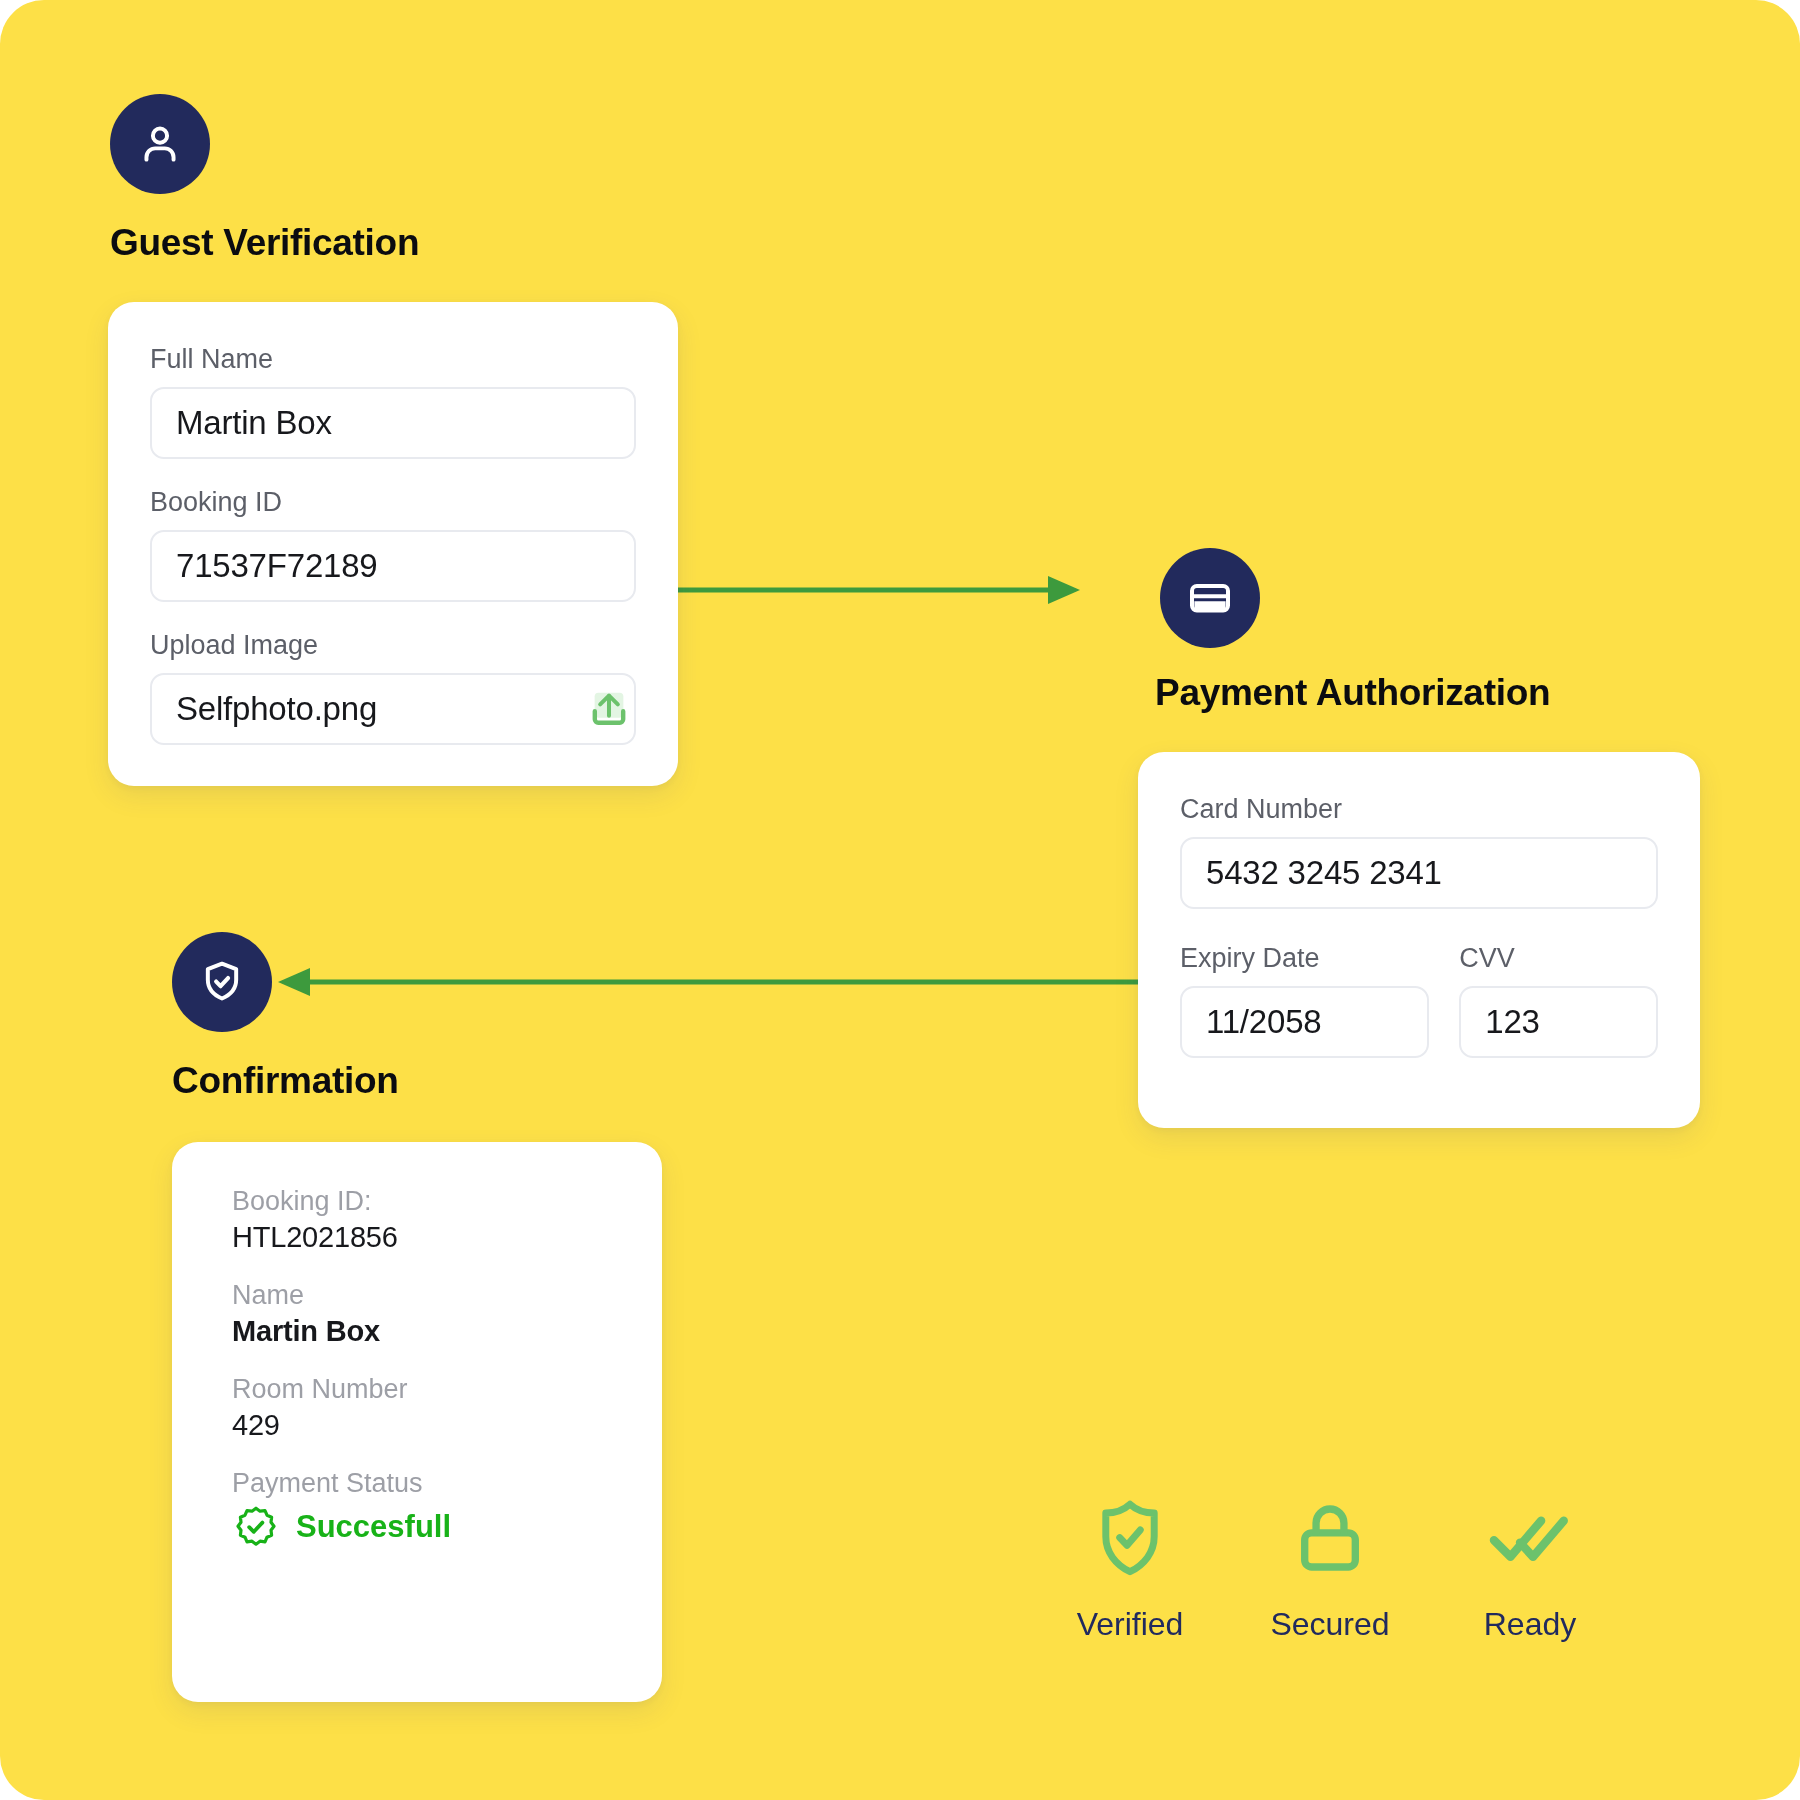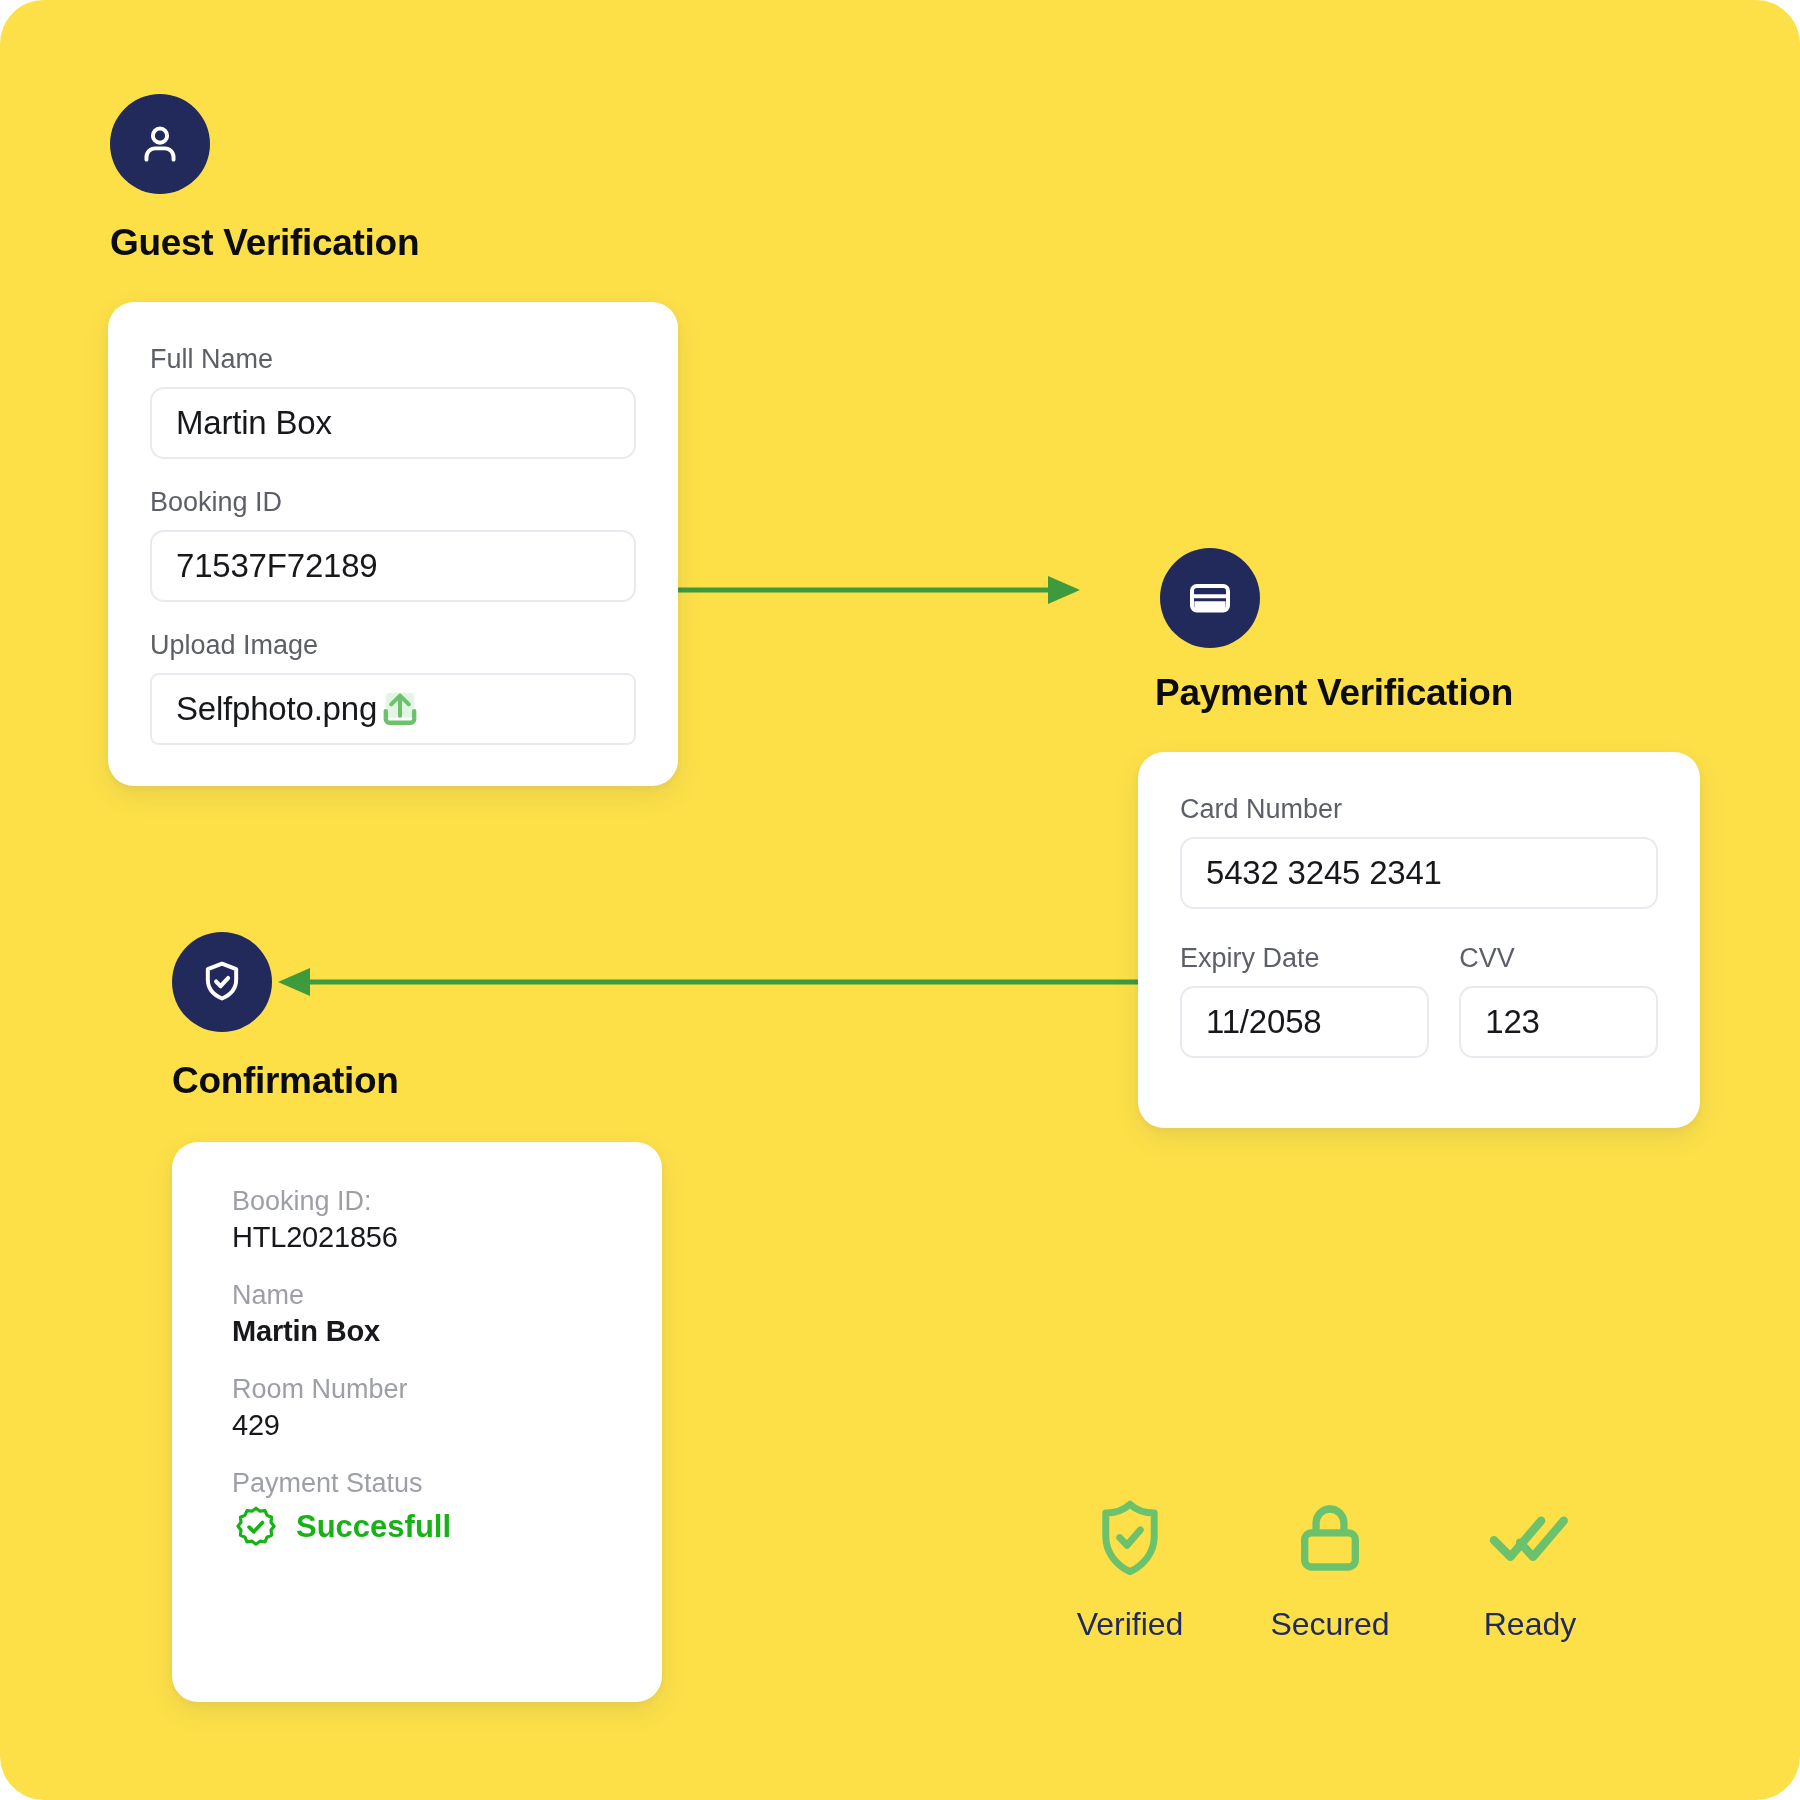--- a/index.html
+++ b/index.html
@@ -151,42 +151,42 @@
 
     <div style="margin-bottom:28px;">
       <span class="field-label">Booking ID</span>
       <div class="field-box">
         <span class="field-value">71537F72189</span>
       </div>
     </div>
 
     <div>
       <span class="field-label">Upload Image</span>
-      <div class="field-box" style="padding-right:2px;border-radius:9px;">
+      <div class="field-box" style="justify-content:space-between; padding-right:2px;">
         <span class="field-value">Selfphoto.png</span>
         <span style="display:flex;">
           <svg width="46" height="46" viewBox="0 0 24 24">
             <rect x="4.5" y="3.5" width="15" height="13" rx="2" fill="#e3f5e3"></rect>
             <path d="M12 15.5V5.2" stroke="#6cc26c" stroke-width="2.1" stroke-linecap="round"></path>
             <path d="M7.4 9.6 12 5l4.6 4.6" stroke="#6cc26c" stroke-width="2.1" stroke-linecap="round" stroke-linejoin="round" fill="none"></path>
             <path d="M4.6 13.2v4.2a1.8 1.8 0 0 0 1.8 1.8h11.2a1.8 1.8 0 0 0 1.8-1.8v-4.2" stroke="#6cc26c" stroke-width="2.3" stroke-linecap="round" fill="none"></path>
           </svg>
         </span>
       </div>
     </div>
   </div>
 
   <div class="node-icon" style="left:1160px; top:548px;">
     <svg width="48" height="48" viewBox="0 0 24 24" fill="none">
       <rect x="3" y="6" width="18" height="12.2" rx="2.4" stroke="#ffffff" stroke-width="2"></rect>
       <path d="M3.6 11.1h16.8" stroke="#ffffff" stroke-width="2"></path>
       <path d="M4.2 13.6h15.6v3.2a1.4 1.4 0 0 1-1.4 1.4H5.6a1.4 1.4 0 0 1-1.4-1.4z" fill="#ffffff"></path>
     </svg>
   </div>
-  <div class="node-title" style="left:1155px; top:672px;">Payment Verification</div>
+  <div class="node-title" style="left:1155px; top:672px;">Payment Authorization</div>
 
   <div class="card" style="left:1138px; top:752px; width:562px; height:376px; padding:42px 42px 0 42px;">
     <div style="margin-bottom:34px;">
       <span class="field-label">Card Number</span>
       <div class="field-box">
         <span class="field-value">5432 3245 2341</span>
       </div>
     </div>
 
     <div style="display:flex; gap:30px;">

